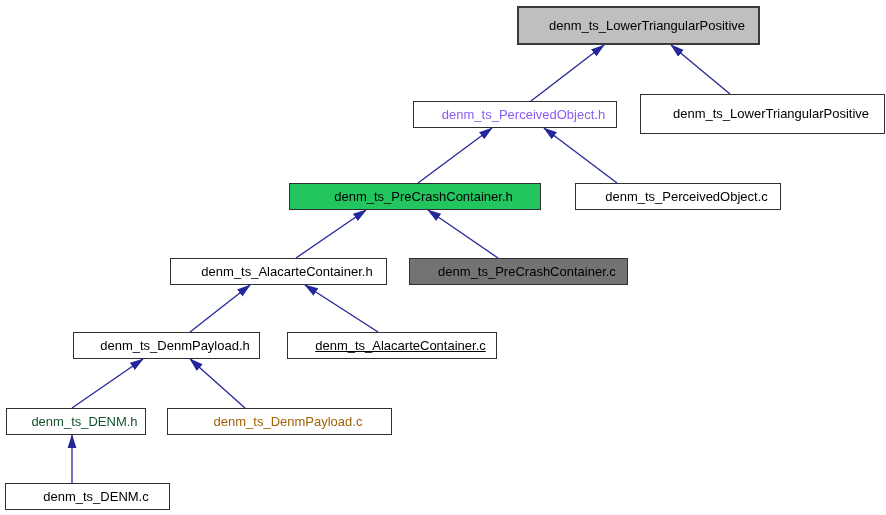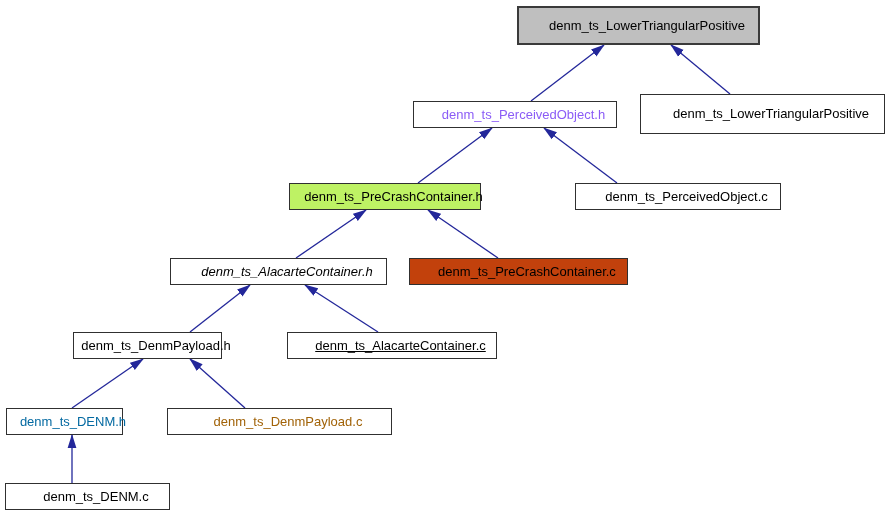--- a/index.html
+++ b/index.html
@@ -68,39 +68,39 @@
   <div id="nodes-layer">
       <div class="node highlighted" style="left: 517px; top: 6px; width: 243px; height: 39px; background: rgb(191, 191, 191); border-color: rgb(58, 58, 58); color: rgb(0, 0, 0);">
         <div class="lbl">denm_ts_LowerTriangularPositive</div>
       </div>
       <div class="node" style="left: 413px; top: 101px; width: 204px; height: 27px; background: rgb(255, 255, 255); border-color: rgb(48, 48, 48); color: #8b5cf6;">
         <div class="lbl">denm_ts_PerceivedObject.h</div>
       </div>
       <div class="node" style="left: 640px; top: 94px; width: 245px; height: 40px; background: rgb(255, 255, 255); border-color: rgb(48, 48, 48); color: rgb(0, 0, 0);">
         <div class="lbl">denm_ts_LowerTriangularPositive</div>
       </div>
-      <div class="node" style="left: 289px; top: 183px; width: 192px; height: 27px; background: #bef264; border-color: rgb(48, 48, 48); color: rgb(0, 0, 0);">
+      <div class="node" style="left: 289px; top: 183px; width: 252px; height: 27px; background: #22c55e; border-color: rgb(48, 48, 48); color: rgb(0, 0, 0);">
         <div class="lbl">denm_ts_PreCrashContainer.h</div>
       </div>
       <div class="node" style="left: 531px; top: 183px; width: 206px; height: 27px; background: rgb(255, 255, 255); border-color: rgb(48, 48, 48); color: rgb(0, 0, 0); margin-left: 44px;">
         <div class="lbl">denm_ts_PerceivedObject.c</div>
       </div>
-      <div class="node" style="left: 170px; top: 258px; width: 217px; height: 27px; background: rgb(255, 255, 255); border-color: rgb(48, 48, 48); color: rgb(0, 0, 0); font-style: italic;">
+      <div class="node" style="left: 170px; top: 258px; width: 217px; height: 27px; background: rgb(255, 255, 255); border-color: rgb(48, 48, 48); color: rgb(0, 0, 0);">
         <div class="lbl">denm_ts_AlacarteContainer.h</div>
       </div>
-      <div class="node" style="left: 409px; top: 258px; width: 219px; height: 27px; background: #c2410c; border-color: rgb(48, 48, 48); color: rgb(0, 0, 0);">
+      <div class="node" style="left: 409px; top: 258px; width: 219px; height: 27px; background: #737373; border-color: rgb(48, 48, 48); color: rgb(0, 0, 0);">
         <div class="lbl">denm_ts_PreCrashContainer.c</div>
       </div>
-      <div class="node" style="left: 73px; top: 332px; width: 149px; height: 27px; background: rgb(255, 255, 255); border-color: rgb(48, 48, 48); color: rgb(0, 0, 0);">
+      <div class="node" style="left: 73px; top: 332px; width: 187px; height: 27px; background: rgb(255, 255, 255); border-color: rgb(48, 48, 48); color: rgb(0, 0, 0);">
         <div class="lbl">denm_ts_DenmPayload.h</div>
       </div>
       <div class="node" style="left: 287px; top: 332px; width: 210px; height: 27px; background: rgb(255, 255, 255); border-color: rgb(48, 48, 48); color: rgb(0, 0, 0); text-decoration: underline;">
         <div class="lbl">denm_ts_AlacarteContainer.c</div>
       </div>
-      <div class="node" style="left: 6px; top: 408px; width: 117px; height: 27px; background: rgb(255, 255, 255); border-color: rgb(48, 48, 48); color: #0369a1;">
+      <div class="node" style="left: 6px; top: 408px; width: 140px; height: 27px; background: rgb(255, 255, 255); border-color: rgb(48, 48, 48); color: #14532d;">
         <div class="lbl">denm_ts_DENM.h</div>
       </div>
       <div class="node" style="left: 167px; top: 408px; width: 225px; height: 27px; background: rgb(255, 255, 255); border-color: rgb(48, 48, 48); color: #a16207;">
         <div class="lbl">denm_ts_DenmPayload.c</div>
       </div>
       <div class="node" style="left: 5px; top: 483px; width: 165px; height: 27px; background: rgb(255, 255, 255); border-color: rgb(48, 48, 48); color: rgb(0, 0, 0);">
         <div class="lbl">denm_ts_DENM.c</div>
       </div>
     </div>
 </div>

